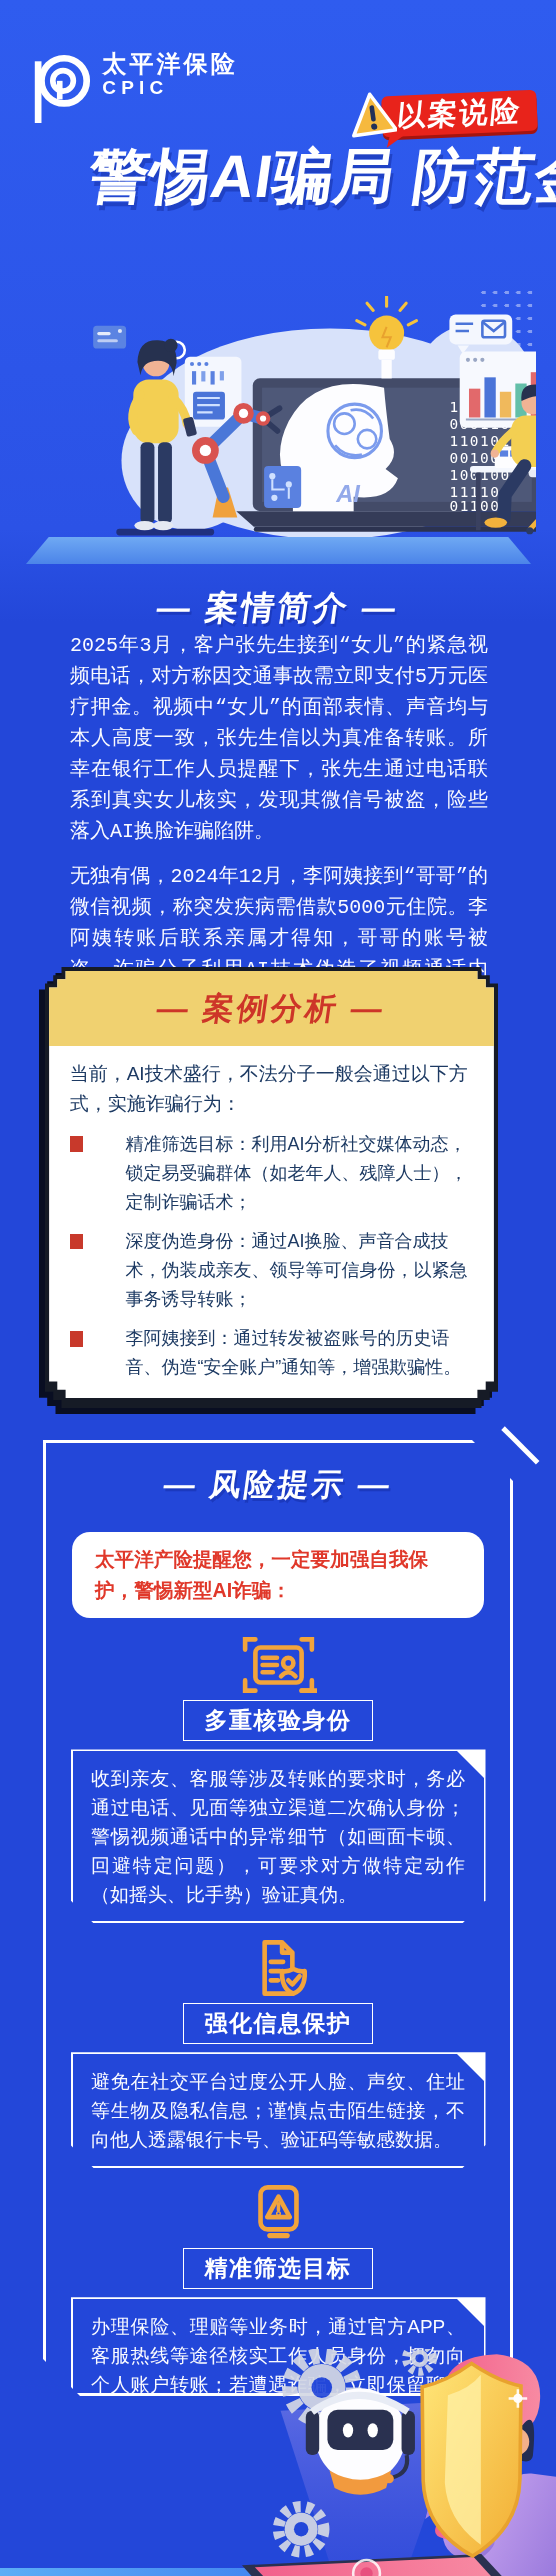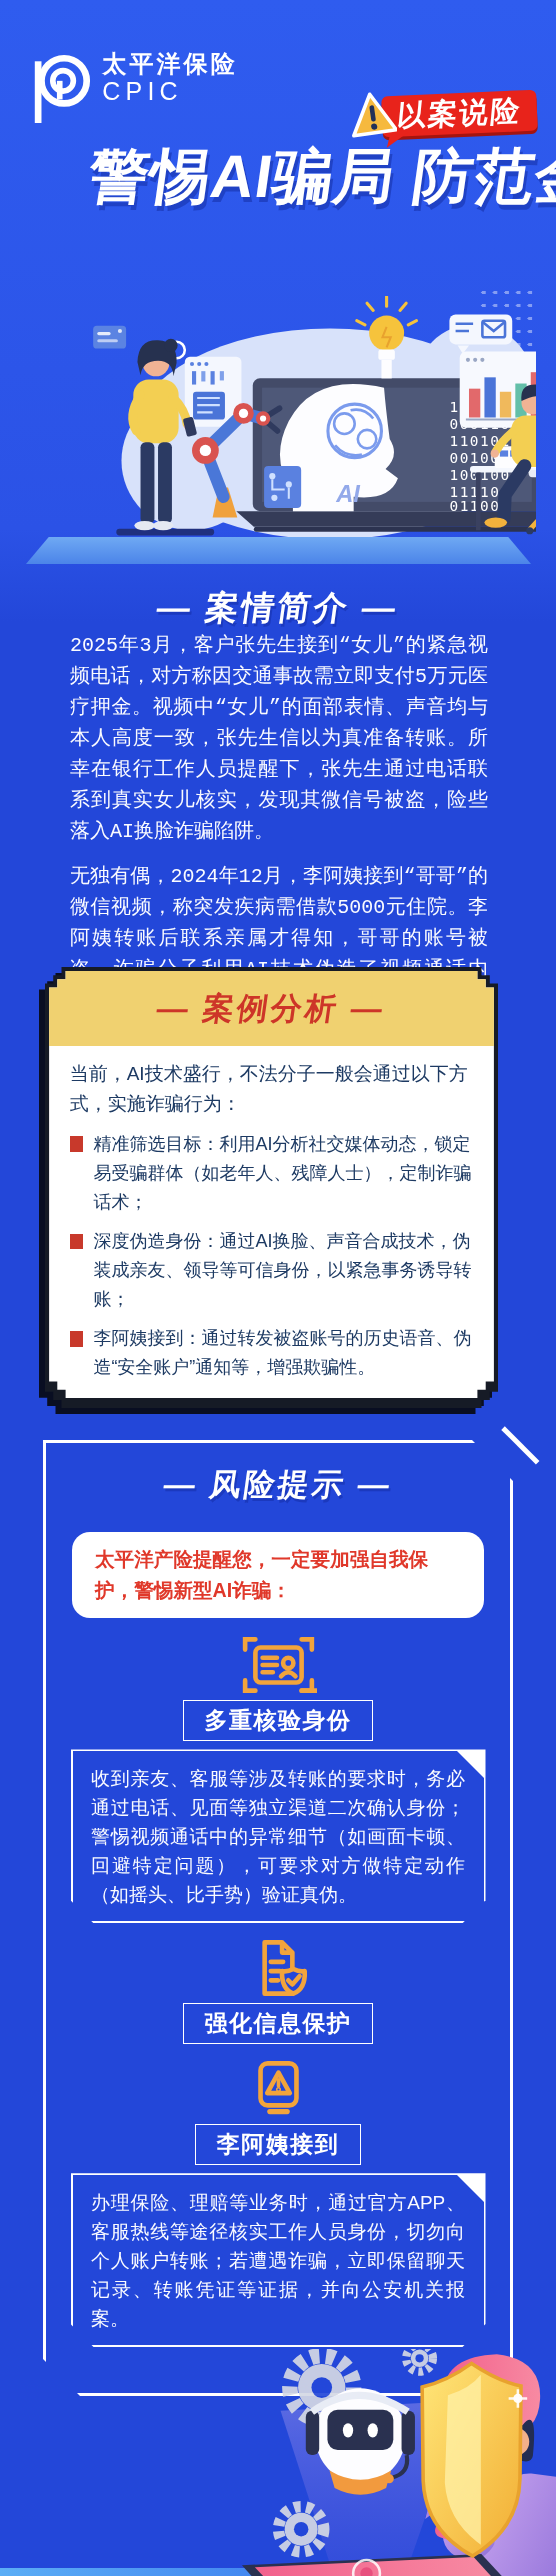--- a/index.html
+++ b/index.html
@@ -6,21 +6,21 @@
   #page{position:relative;width:556px;height:2645px;overflow:hidden;
     font-family:"Liberation Sans","DejaVu Sans",sans-serif;
     background:linear-gradient(180deg,#2F5CEF 0%,#2C55E9 14%,#2B52E6 20%,#2347D9 23.5%,#2347D9 100%);}
   .abs{position:absolute;}
   .slant{display:inline-block;transform:skewX(-8deg);}
 
   
   #logo{left:30px;top:50px;display:flex;align-items:flex-start;gap:11.3px;color:#fff;}
   #logo .mark{width:61px;height:73px;}
   #logo .t-cn{font-size:24px;font-weight:700;letter-spacing:3.1px;line-height:1.15;}
-  #logo .t-en{font-size:25px;font-weight:400;letter-spacing:5.2px;line-height:1.1;}
+  #logo .t-en{font-size:19px;font-weight:700;letter-spacing:5.2px;line-height:1.1;}
 
   #badge{left:382px;top:93px;width:155px;height:41px;background:#E8231B;border-radius:6.2px;
     transform:rotate(-2.5deg);box-shadow:0 3.1px 0 #a41410;display:flex;align-items:center;justify-content:center;}
   #badge .txt{color:#fff;font-size:29px;font-weight:900;letter-spacing:2.1px;white-space:nowrap;}
   #badge-tail{left:389px;top:130px;width:0;height:0;border-left:17.5px solid #E8231B;border-bottom:20.6px solid transparent;transform:rotate(14deg);}
   #warn-tri{left:348px;top:91px;width:49px;height:47px;}
 
   #main-title{left:89px;top:145px;color:#fff;font-weight:900;font-size:60px;line-height:1.06;
     letter-spacing:1px;text-shadow:3.1px 4.6px 0 rgba(16,38,150,.45);white-space:nowrap;}
 
@@ -45,21 +45,21 @@
     calc(100% - 16.5px) 0,calc(100% - 16.5px) 8.2px,calc(100% - 8.2px) 8.2px,calc(100% - 8.2px) 16.5px,100% 16.5px,
     100% calc(100% - 16.5px),calc(100% - 8.2px) calc(100% - 16.5px),calc(100% - 8.2px) calc(100% - 8.2px),
     calc(100% - 16.5px) calc(100% - 8.2px),calc(100% - 16.5px) 100%,
     16.5px 100%,16.5px calc(100% - 8.2px),8.2px calc(100% - 8.2px),8.2px calc(100% - 16.5px),0 calc(100% - 16.5px));}
   #ana-border{background:#161B26;padding:4.1px 4.1px 10.3px 4.1px;}
   #ana-card{background:#fff;overflow:hidden;}
   #ana-yellow{height:75px;background:#F0D170;display:flex;align-items:center;justify-content:center;}
   #ana-yellow .h{color:#CD3528;font-size:31px;font-weight:900;letter-spacing:3.1px;}
   #ana-body{padding:13.4px 18.5px 15.5px 20.6px;color:#1D3A63;}
   #ana-intro{font-size:19px;line-height:30px;margin:0 0 8.2px 0;}
-  .bullet{display:flex;margin-top:10.3px;font-size:18px;line-height:29px;}
+  .bullet{display:flex;margin-top:10.3px;font-size:18px;line-height:29px;gap:32px;}
   .bullet .sq{flex:0 0 13.4px;width:13.4px;height:15.5px;background:#C8392B;margin:6.7px 10.3px 0 0;}
   .bullet .bt{flex:1;}
 
   
   #risk-frame{left:43px;top:1440px;width:470px;height:956px;border:3.1px solid #fff;box-sizing:border-box;
     clip-path:polygon(0 0,calc(100% - 41px) 0,100% 41px,100% 100%,37px 100%,0 calc(100% - 37px));}
   #risk-accent{left:496px;top:1443px;width:49px;height:4.6px;background:#fff;transform:rotate(45deg);}
   #risk-inner{position:absolute;left:0;top:0;width:100%;padding-top:20.6px;}
   #risk-head{position:relative;width:100%;text-align:center;color:#fff;font-size:31px;font-weight:900;letter-spacing:3.1px;text-shadow:2.1px 2.6px 0 rgba(16,38,150,.4);}
   #reminder{width:366px;margin:26px auto 0 auto;background:#fff;border-radius:18px;padding:12.4px 23px;
@@ -330,31 +330,35 @@
 
       <svg class="tip-icon" viewBox="0 0 150 112">
         <g fill="none" stroke="#F2A43C" stroke-width="9" stroke-linecap="round" stroke-linejoin="round">
           <path d="M48,6 h34 l20,20 v80 h-54 z M82,6 v20 h20"></path>
           <path d="M60,44 h24 M60,62 h18 M60,80 h14"></path>
           <path d="M104,58 q12,6 22,4 q2,34 -22,44 q-24,-10 -22,-44 q10,2 22,-4 z" fill="#2347D9"></path>
           <path d="M94,80 l8,8 l14,-16"></path>
         </g>
       </svg>
       <div class="tip-label">强化信息保护</div>
+      <div class="tip-panel">
+        <span class="corner"></span>
+        <span>避免在社交平台过度公开人脸、声纹、住址等生物及隐私信息；谨慎点击陌生链接，不向他人透露银行卡号、验证码等敏感数据。</span>
+      </div>
 
       <svg class="tip-icon" viewBox="0 0 150 112">
         <g fill="none" stroke="#F2A43C" stroke-width="9" stroke-linecap="round" stroke-linejoin="round">
           <rect x="40" y="6" width="70" height="82" rx="14"></rect>
           <path d="M75,24 l22,40 h-44 z"></path>
           <path d="M75,38 v12" stroke-width="7"></path>
             <circle cx="75" cy="57" r="1.5" stroke-width="7"></circle>
           <path d="M58,100 h34" stroke-width="10"></path>
         </g>
       </svg>
-      <div class="tip-label">李阿姨接到</div>
+      <div class="tip-label">精准筛选目标</div>
       <div class="tip-panel">
         <span class="corner"></span>
         <span>办理保险、理赔等业务时，通过官方APP、客服热线等途径核实工作人员身份，切勿向个人账户转账；若遭遇诈骗，立即保留聊天记录、转账凭证等证据，并向公安机关报案。</span>
       </div>
     </div>
   </div>
   <div id="risk-accent" class="abs"></div>
 
   <svg id="bottom-art" class="abs" viewBox="0 0 1080 573">
     <defs>

